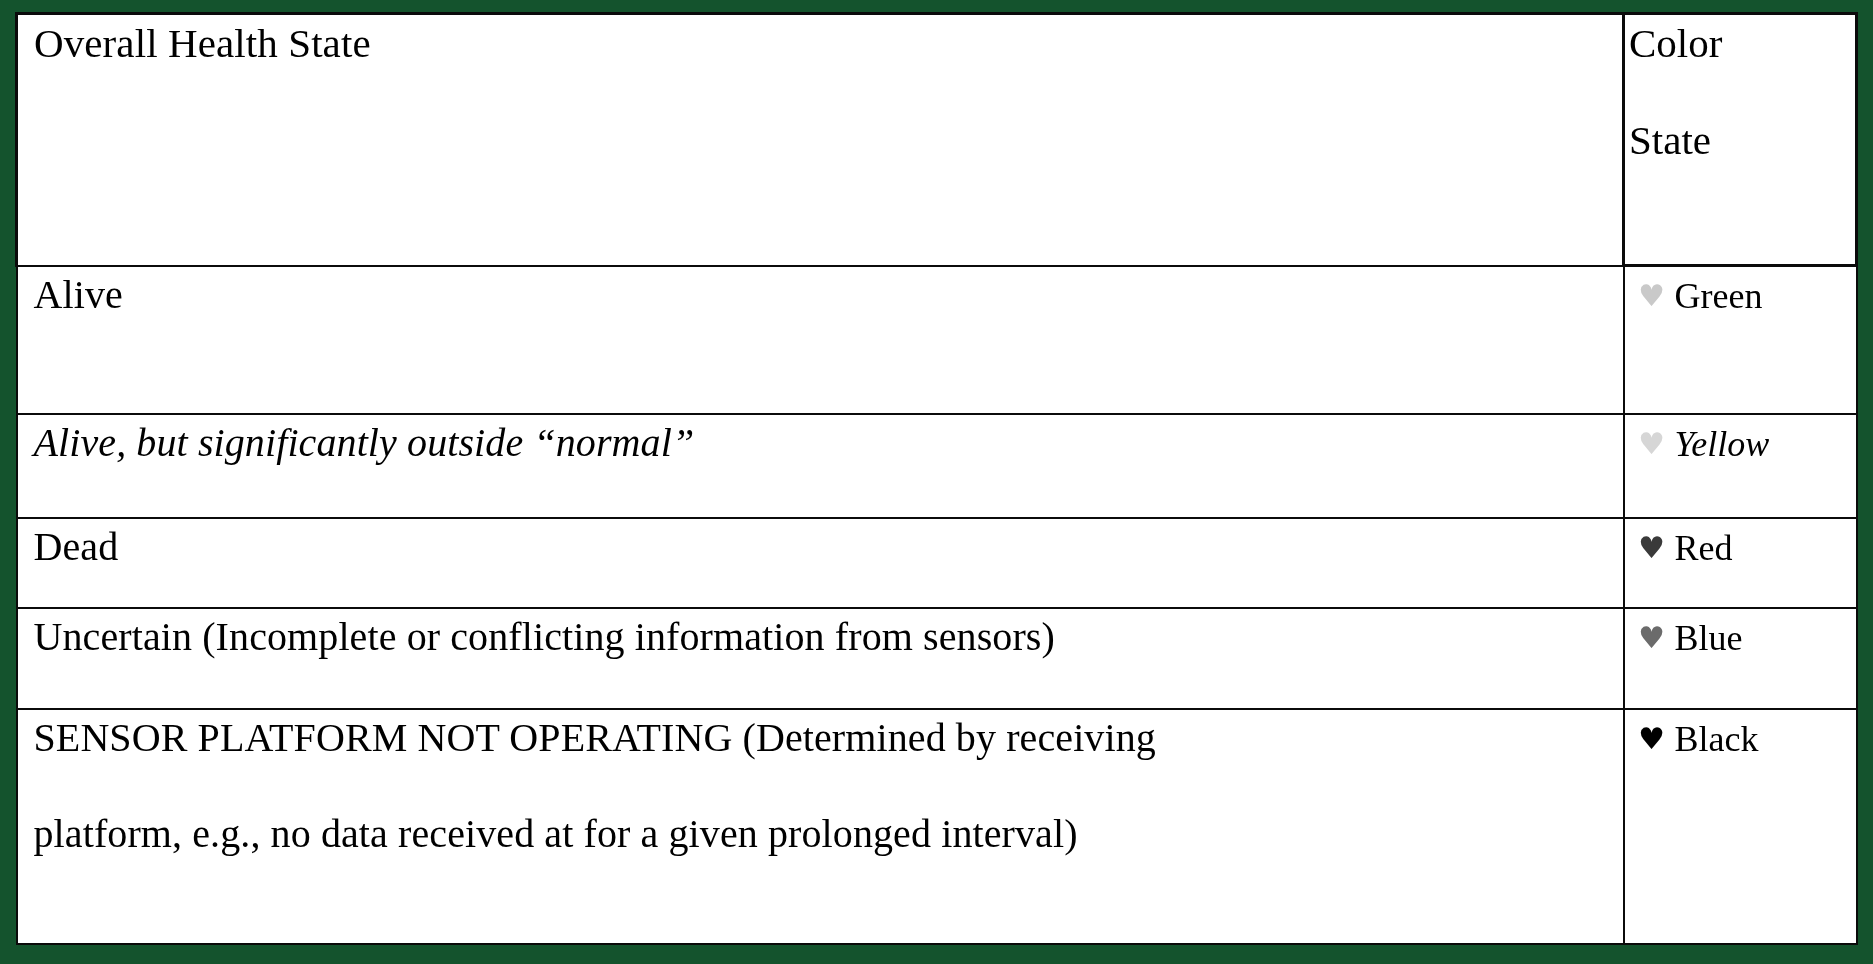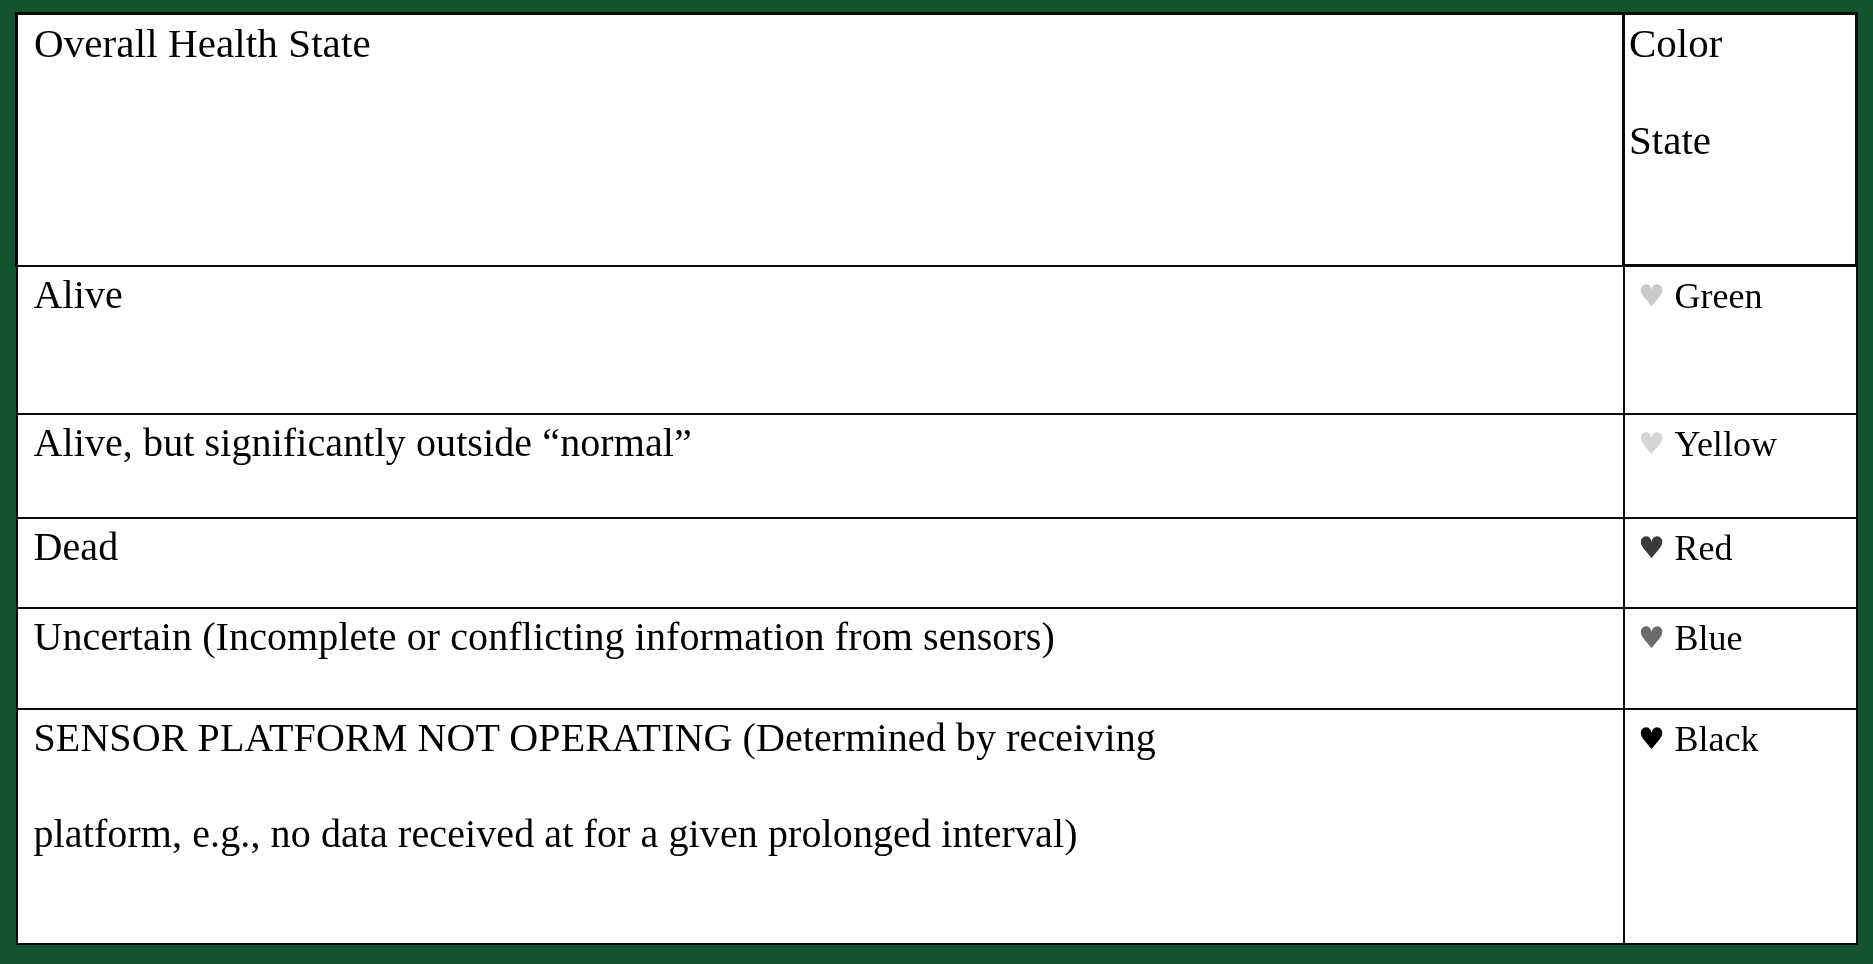--- a/index.html
+++ b/index.html
@@ -136,21 +136,21 @@
             <span class="state-line">Alive</span>
           </div>
         </td>
         <td>
           <div class="cell-pad-code">
             <span class="heart ink-faintest">♥</span><span class="code-label">Green</span>
           </div>
         </td>
       </tr>
 
-      <tr class="row-body" style="height:98px;">
+      <tr class="row-body" style="height:98px;font-style:italic;">
         <td>
           <div class="cell-pad">
             <span class="state-line">Alive, but significantly outside “normal”</span>
           </div>
         </td>
         <td>
           <div class="cell-pad-code">
             <span class="heart ink-faint">♥</span><span class="code-label">Yellow</span>
           </div>
         </td>

